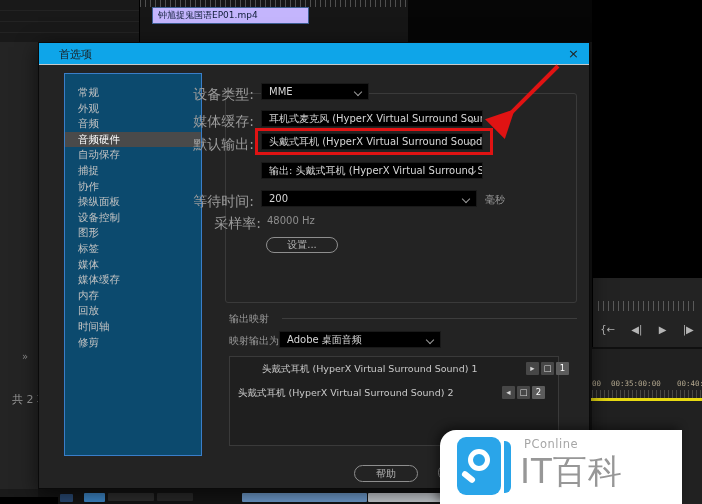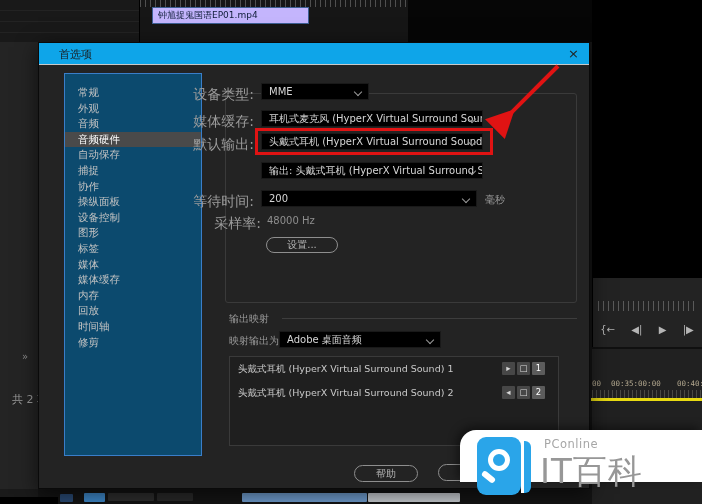--- a/index.html
+++ b/index.html
@@ -82,35 +82,35 @@
   .pill-btn{position:absolute;border:1px solid #8e8e8e;border-radius:9px;background:transparent;
     color:#b5b5b5;font-size:10px;text-align:center;font-family:inherit;}
   .btn-settings{left:227px;top:194px;width:72px;height:16px;line-height:14px;}
   .map-header{position:absolute;left:190px;top:269px;font-size:10px;color:#9b9b9b;}
   .map-rule{position:absolute;left:243px;top:275px;width:295px;height:1px;background:#3d3d3d;}
   .lab-mapout{position:absolute;left:190px;top:291px;font-size:10px;color:#9b9b9b;}
   .dd-mapout{left:240px;top:288px;width:162px;}
   .map-listbox{position:absolute;left:190px;top:313px;width:330px;height:90px;
     border:1px solid #3a3a3a;background:#1f1f1f;}
   .map-row{position:absolute;left:0;width:100%;height:15px;}
-  .map-row.r0{top:5px;} .map-row.r1{top:21px;margin-top:8px;}
+  .map-row.r0{top:5px;margin-left:24px;} .map-row.r1{top:21px;margin-top:8px;}
   .map-row-label{position:absolute;left:8px;top:1px;font-size:9.5px;color:#c9c9c9;white-space:nowrap;}
   .map-btns{position:absolute;right:13px;top:0;display:flex;gap:2px;}
   .map-btn{width:13px;height:13px;background:#474747;color:#d8d8d8;font-size:8.5px;line-height:13px;
     text-align:center;border-radius:1px;}
   .map-btn.num{background:#5c5c5c;color:#fff;}
   .btn-help{left:315px;top:422px;width:64px;height:17px;line-height:15px;}
   .btn-ok{left:399px;top:421px;width:70px;height:17px;line-height:15px;}
 
   
   .red-rect{position:absolute;left:216px;top:85px;width:238px;height:27px;border:3px solid #e01313;z-index:6;}
   .arrow-svg{position:absolute;left:440px;top:50px;width:170px;height:100px;z-index:20;pointer-events:none;}
 
   
-  .watermark{position:absolute;left:460px;top:430px;width:242px;height:52px;background:#fff;
+  .watermark{position:absolute;left:440px;top:430px;width:242px;height:74px;background:#fff;
     border-radius:16px 0 0 0;z-index:30;box-shadow:-3px -3px 10px rgba(0,0,0,.45);}
   .wm-logo{position:absolute;left:17px;top:7px;width:58px;height:60px;}
   .wm-book{position:absolute;left:0;top:0;width:44px;height:58px;background:#2aa5e9;border-radius:9px;}
   .wm-sliver{position:absolute;left:44px;top:4px;width:3px;height:52px;background:#fff;}
   .wm-page{position:absolute;left:47px;top:4px;width:7px;height:52px;background:#2aa5e9;border-radius:0 6px 6px 0;}
   .wm-ring{position:absolute;left:11px;top:12px;width:22px;height:22px;border:5px solid #fff;border-radius:50%;}
   .wm-handle{position:absolute;left:4px;top:37px;width:15px;height:6px;background:#fff;border-radius:3px;transform:rotate(38deg);}
   .wm-brand{position:absolute;left:84px;top:7px;font-size:11.5px;color:#a6a6a6;letter-spacing:.5px;}
   .wm-title{position:absolute;left:80px;top:19px;font-size:34px;color:#979797;letter-spacing:1px;font-weight:500;}
 </style>

